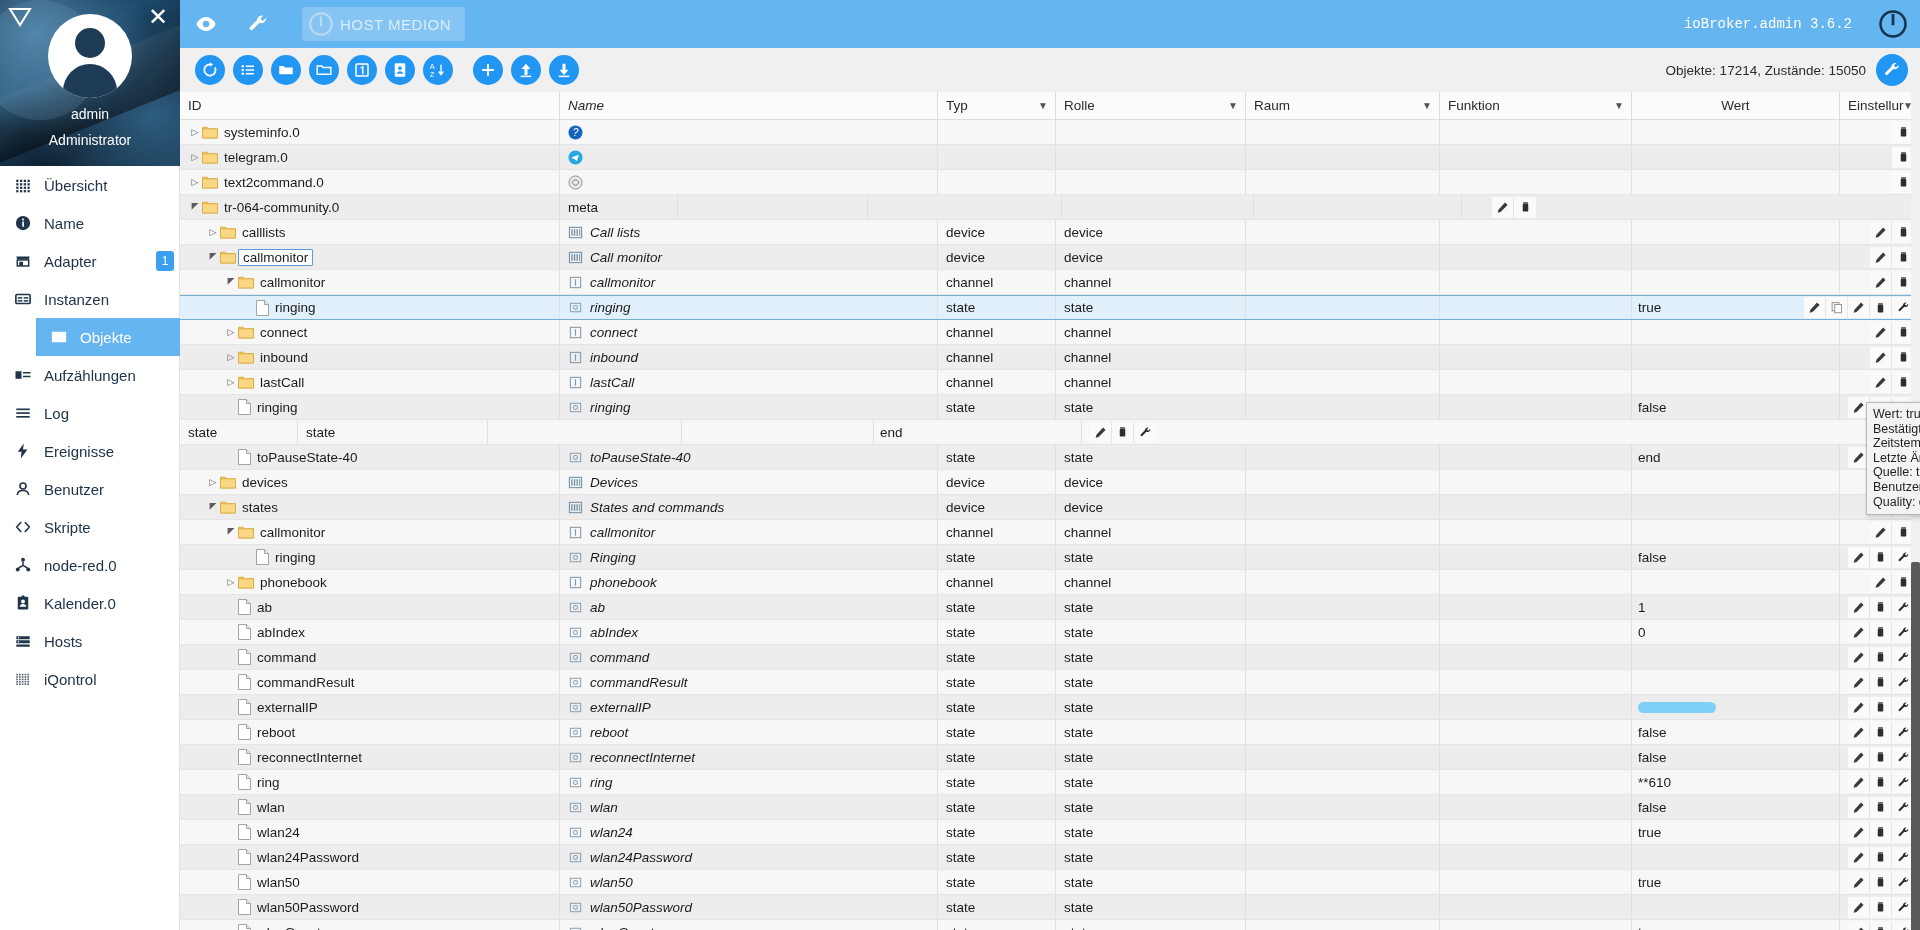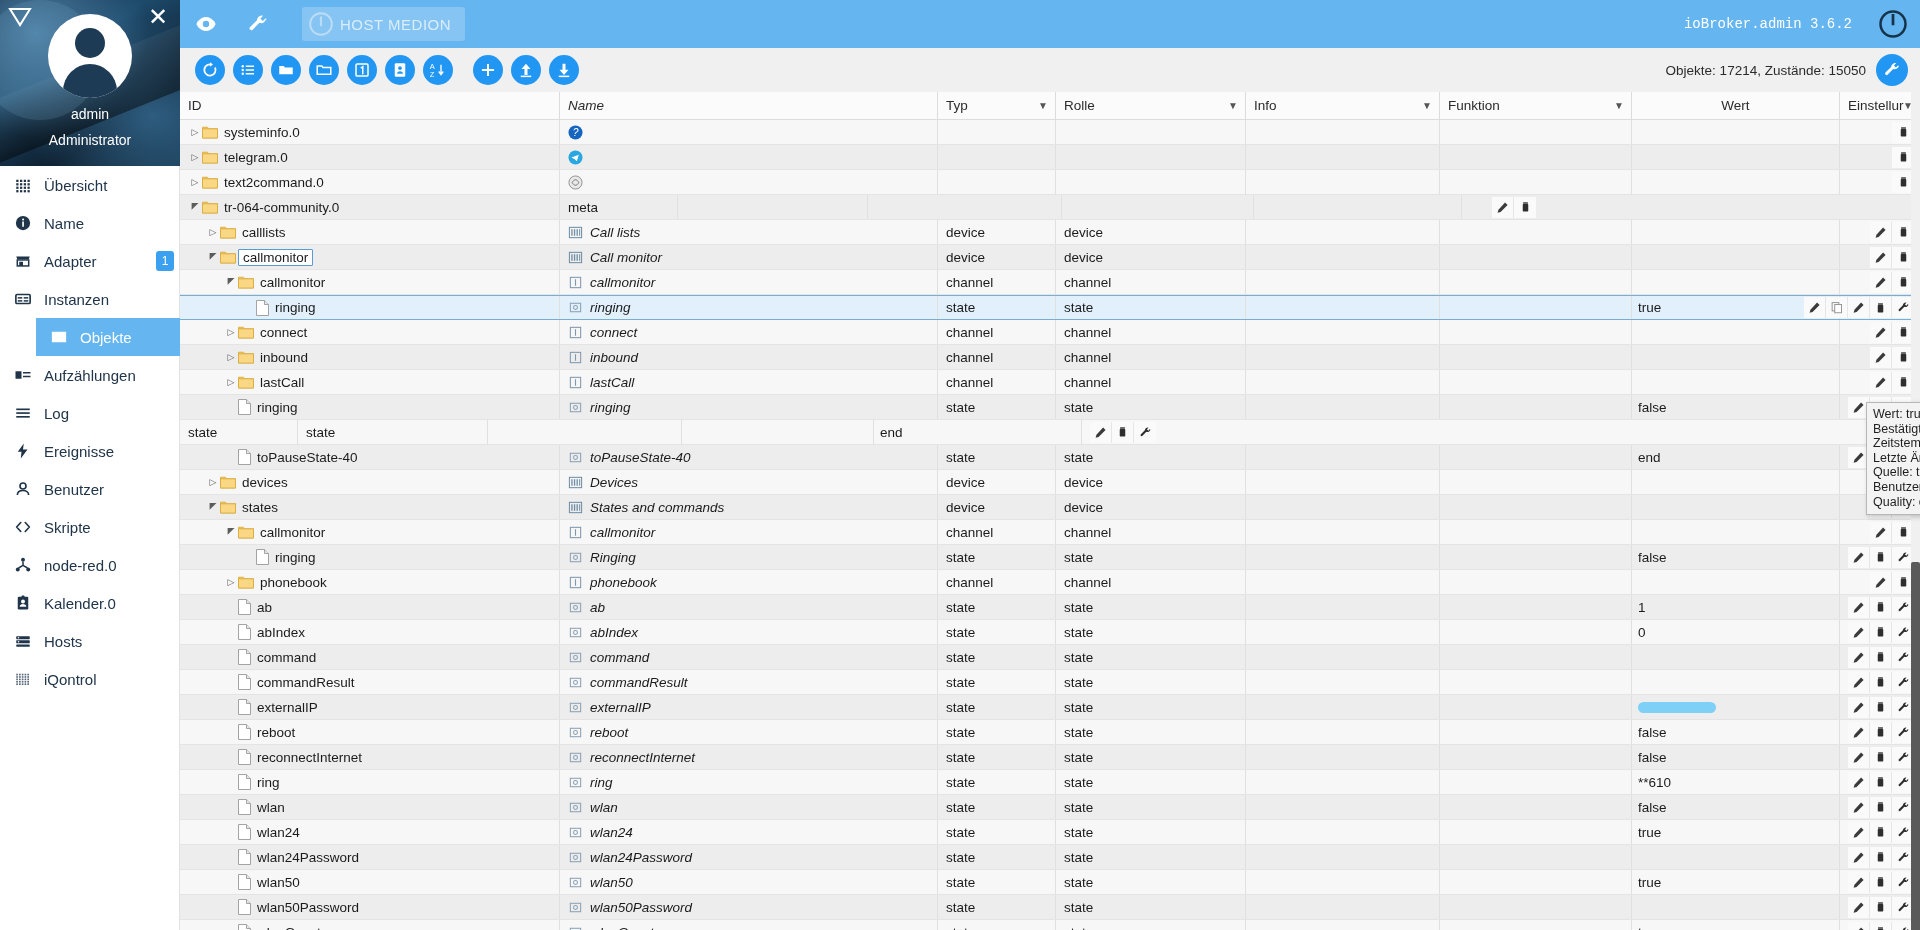--- a/index.html
+++ b/index.html
@@ -529,21 +529,21 @@
         </div>
         <div class="th c-typ">
           <span>Typ</span>
           <span class="caret">▼</span>
         </div>
         <div class="th c-rolle">
           <span>Rolle</span>
           <span class="caret">▼</span>
         </div>
         <div class="th c-raum">
-          <span>Info</span>
+          <span>Raum</span>
           <span class="caret">▼</span>
         </div>
         <div class="th c-funk">
           <span>Funktion</span>
           <span class="caret">▼</span>
         </div>
         <div class="th c-wert th-center">
           <span>Wert</span>
         </div>
         <div class="th c-einst">

